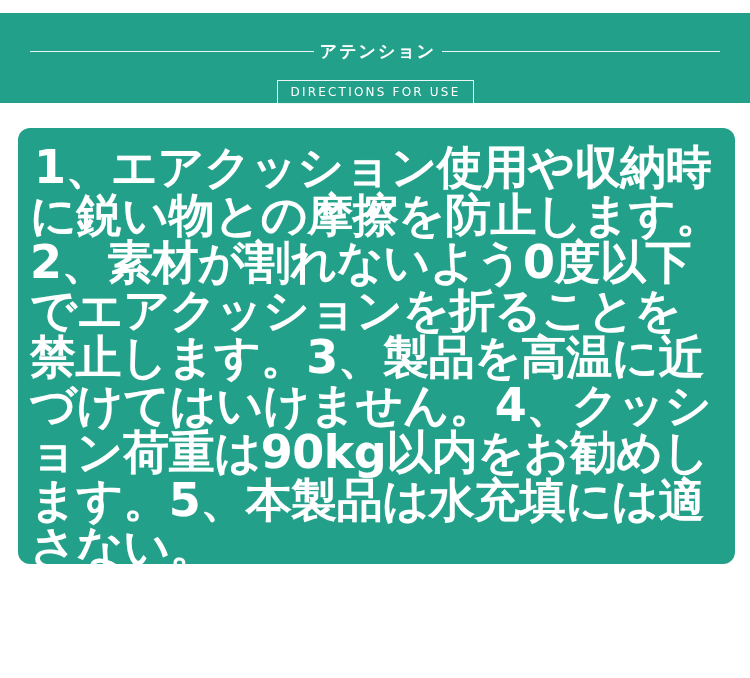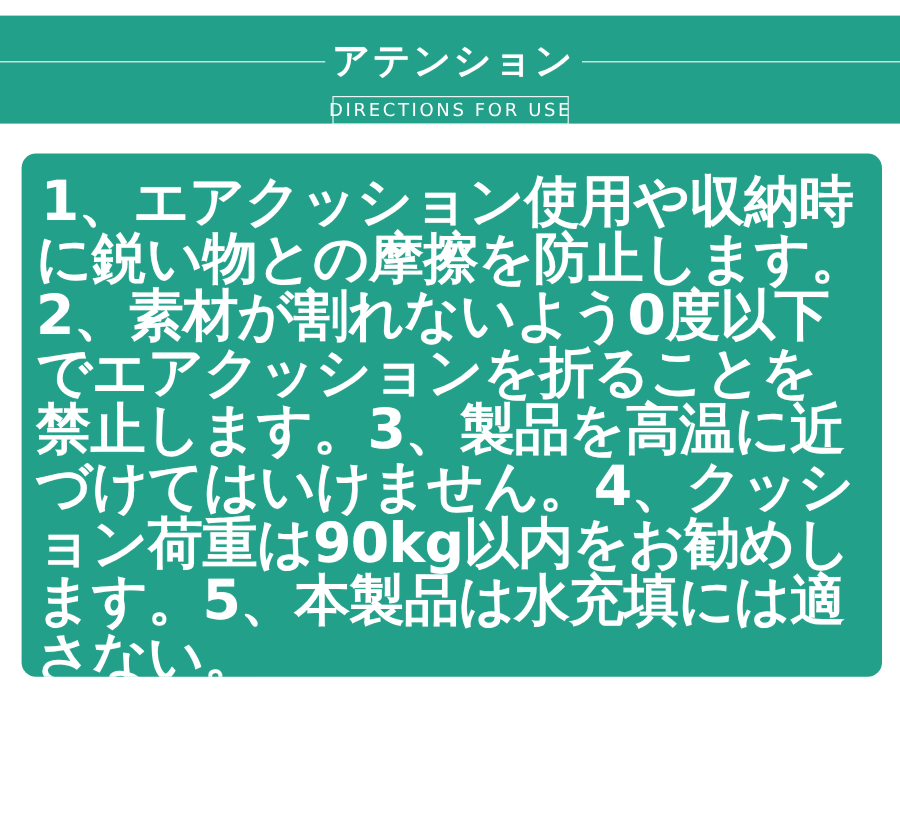--- a/index.html
+++ b/index.html
@@ -42,42 +42,42 @@
   }
   .rule {
     height: 1px;
     background: #eaf6f3;
     flex: 0 0 auto;
   }
   .rule-left { width: 284px; margin-right: 6px; }
   .rule-right { width: 278px; margin-left: 6px; }
   .jp-title {
     color: #ffffff;
-    font-size: 31px;
+    font-size: 17px;
     font-weight: bold;
     letter-spacing: 2px;
     line-height: 1;
     white-space: nowrap;
     text-shadow: 0 0 1px rgba(255,255,255,.35);
   }
   .subtitle-box {
     position: absolute;
     left: 277px;
     top: 67px;
     width: 197px;
     height: 24px;
     border: 1px solid #eaf6f3;
     box-sizing: border-box;
     display: flex;
     align-items: center;
     justify-content: center;
   }
   .subtitle-text {
     color: #ffffff;
-    font-size: 15px;
+    font-size: 12px;
     letter-spacing: 2.2px;
     line-height: 1;
     white-space: nowrap;
   }
 
   
   .body-panel {
     position: absolute;
     left: 18px;
     top: 128px;

